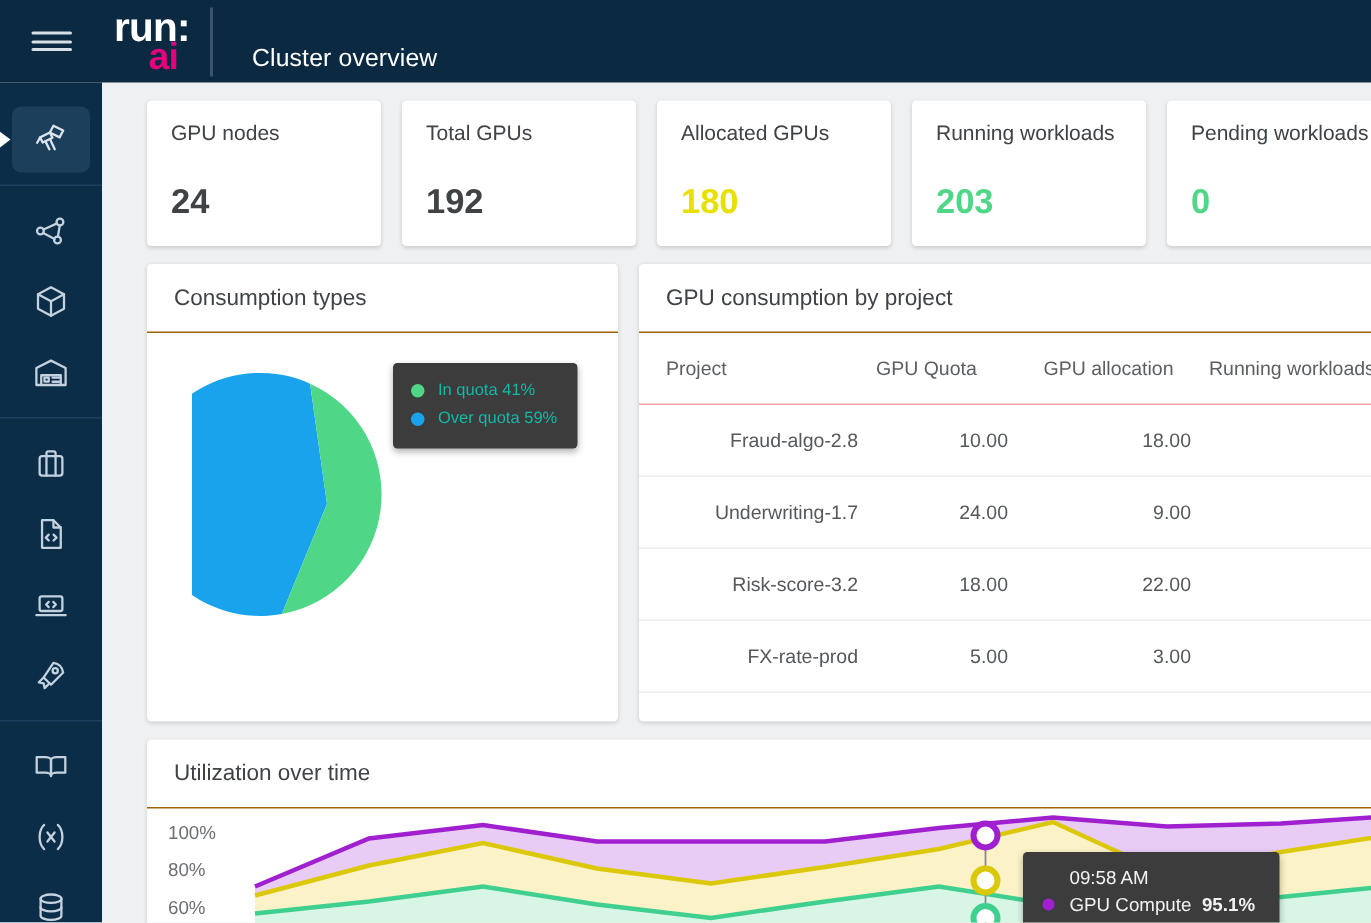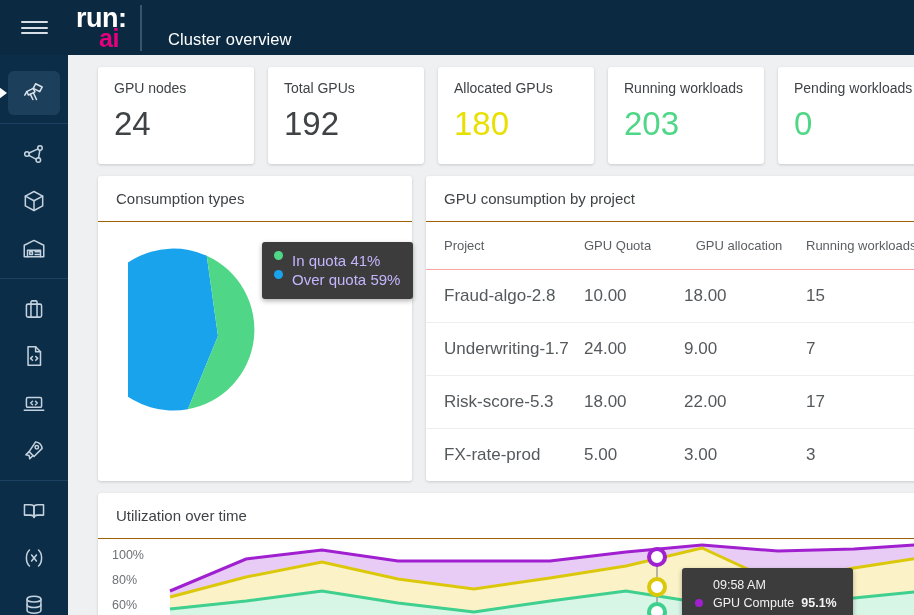--- a/index.html
+++ b/index.html
@@ -101,22 +101,22 @@
     background: #ffffff;
     border-radius: 3px;
     box-shadow: 0 1px 3px rgba(0,0,0,0.16);
     padding: 13px 16px;
   }
   .kpi-label {
     font-size: 14px; color: #3f4346;
     white-space: nowrap;
   }
   .kpi-value {
-    font-size: 33px; color: #3f4346;
-    margin-top: 9px; font-weight: normal;
+    font-size: 23px; color: #3f4346;
+    margin-top: 25px; font-weight: bold;
   }
   .kpi-value.yellow { color: #e8e000; }
   .kpi-value.green  { color: #4fd787; }
 
   
   .mid-row { display: flex; gap: 14px; margin-top: 12px; }
 
   .card {
     background: #ffffff;
     border-radius: 3px;
@@ -139,43 +139,44 @@
   }
   .pie-tooltip {
     position: absolute; left: 164px; top: 20px;
     background: #3c3c3c;
     border-radius: 3px;
     padding: 9px 13px 10px 12px;
     box-shadow: 0 2px 5px rgba(0,0,0,0.3);
     z-index: 5;
   }
   .tt-row {
-    display: flex; 
-    font-size: 15px; color: #c4b5fd;
+    display: flex; align-items: center;
+    font-size: 11px; color: #14b8a6;
     line-height: 19px; white-space: nowrap;
   }
   .tt-dot {
     width: 9px; height: 9px; border-radius: 50%;
     margin-right: 9px; flex: 0 0 auto;
   }
 
   .table-card { width: 504px; min-width: 504px; height: 305px; overflow: hidden; }
   table { width: 620px; border-collapse: collapse; }
   th {
     text-align: left; font-weight: normal;
     font-size: 13px; color: #5b5f62;
     padding: 16px 12px 16px 0;
     border-bottom: 1px solid #fca5a5;
     white-space: nowrap;
   }
   td {
-    font-size: 17px; color: #55595c;
+    font-size: 13px; color: #55595c;
     padding: 16px 12px 16px 0;
     border-bottom: 1px solid #eceeef;
     white-space: nowrap;
+    text-align: right;
   }
   th:first-child, td:first-child { padding-left: 18px; }
   .col-project { width: 158px; }
   .col-quota   { width: 100px; }
   .col-alloc   { width: 122px; text-align: center; }
 
   
   .util-card {
     margin-top: 12px;
     width: 846px; height: 140px;
@@ -404,21 +405,21 @@
               <td>18.00</td>
               <td>15</td>
             </tr>
             <tr>
               <td>Underwriting-1.7</td>
               <td>24.00</td>
               <td>9.00</td>
               <td>7</td>
             </tr>
             <tr>
-              <td>Risk-score-5.3</td>
+              <td>Risk-score-3.2</td>
               <td>18.00</td>
               <td>22.00</td>
               <td>17</td>
             </tr>
             <tr>
               <td>FX-rate-prod</td>
               <td>5.00</td>
               <td>3.00</td>
               <td>3</td>
             </tr>

